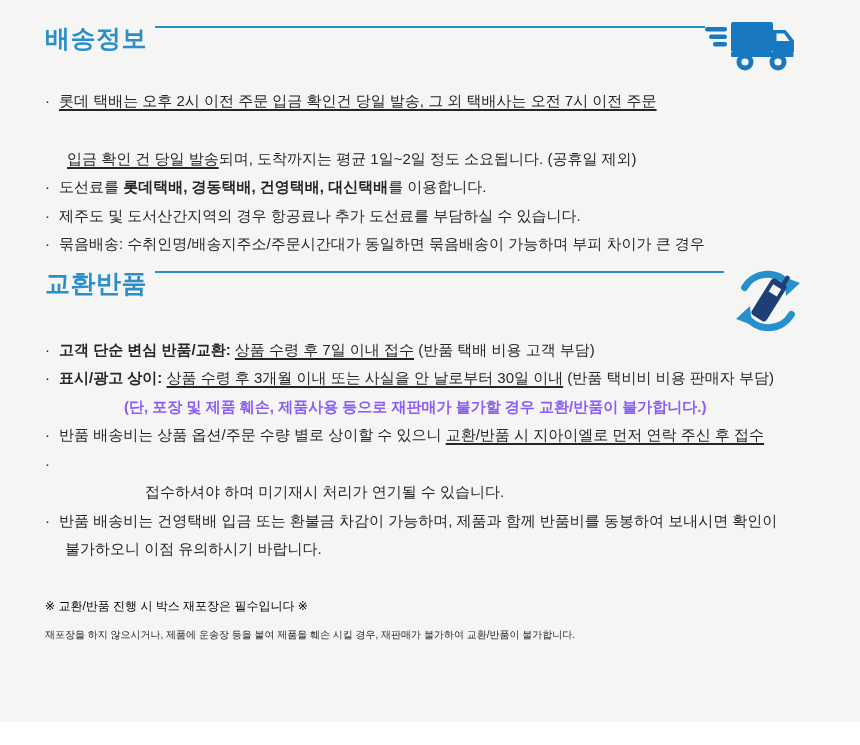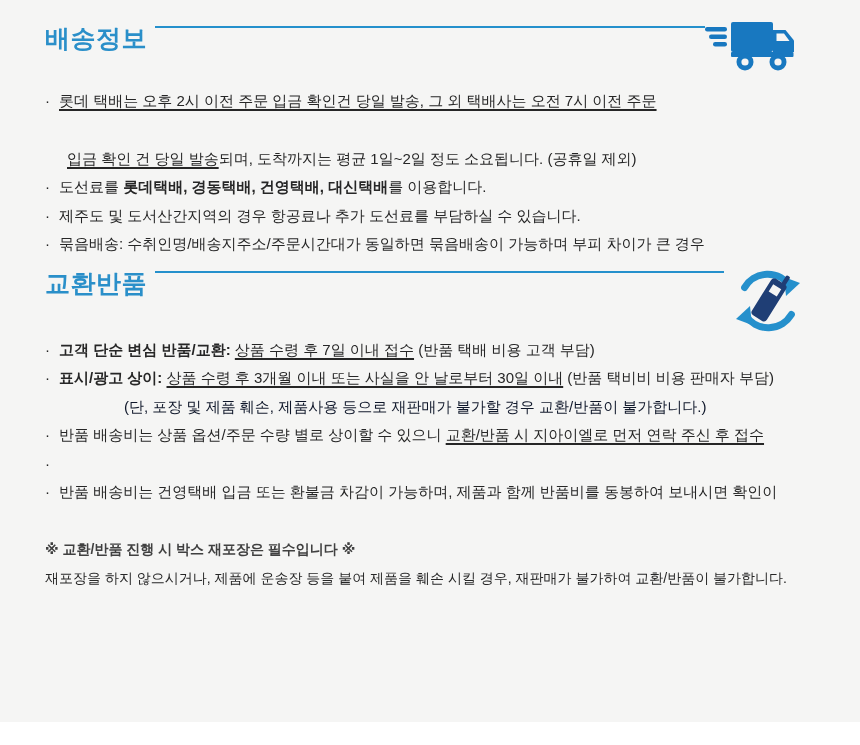--- a/index.html
+++ b/index.html
@@ -28,28 +28,28 @@
   .line .bullet{position:absolute;left:0;top:0;color:#262626;}
   .line.cont{padding-left:14px;}
   .ind-8{margin-left:8px;margin-top:29px;}
   .ind-157{margin-left:157px;}
   .ind-65{margin-left:65px;}
   .ind-6{margin-left:6px;}
   .ind-86{margin-left:86px;}
   .seg{font-weight:normal;}
   .seg.b{font-weight:bold;margin-top:20px;}
   .seg.bu{font-weight:normal;text-decoration:underline;text-underline-offset:3px;text-decoration-thickness:1.5px;}
-  .seg.blueb{font-weight:normal;color:#0f172a;}
+  .seg.blueb{font-weight:bold;color:#8b5cf6;}
 
   .hdr2{margin-top:12px;}
 
   
   .footer{margin-top:28px;}
-  .footer-notice{font-size:14px;font-weight:bold;color:#404040;height:28px;line-height:28px;white-space:nowrap;}
-  .footer-detail{font-size:14px;color:#262626;margin-top:2px;height:26px;line-height:26px;white-space:nowrap;}
+  .footer-notice{font-size:12px;font-weight:normal;color:#000000;height:28px;line-height:28px;white-space:nowrap;}
+  .footer-detail{font-size:10px;color:#262626;margin-top:2px;height:26px;line-height:26px;white-space:nowrap;}
 </style>
 </head>
 <body>
 
 <div class="canvas">
   <div class="main">
 
     <div class="section-header">
       <span class="section-title">배송정보</span>
       <div class="header-rule"></div>
@@ -128,23 +128,29 @@
       <div class="line cont ind-65">
         <span class="seg blueb">(단, 포장 및 제품 훼손, 제품사용 등으로 재판매가 불가할 경우 교환/반품이 불가합니다.)</span>
       </div>
       <div class="line">
         <span class="bullet">·</span>
         <span class="seg">반품 배송비는 상품 옵션/주문 수량 별로 상이할 수 있으니 </span><span class="seg bu">교환/반품 시 지아이엘로 먼저 연락 주신 후 접수</span>
       </div>
       <div class="line">
         <span class="bullet">·</span>
       </div>
+      <div class="line cont ind-86">
+        <span class="seg">접수하셔야 하며 미기재시 처리가 연기될 수 있습니다.</span>
+      </div>
       <div class="line">
         <span class="bullet">·</span>
         <span class="seg">반품 배송비는 건영택배 입금 또는 환불금 차감이 가능하며, 제품과 함께 반품비를 동봉하여 보내시면 확인이</span>
+      </div>
+      <div class="line cont ind-6">
+        <span class="seg">불가하오니 이점 유의하시기 바랍니다.</span>
       </div>
     </div>
 
     <div class="footer">
       <div class="footer-notice">※ 교환/반품 진행 시 박스 재포장은 필수입니다 ※</div>
       <div class="footer-detail">재포장을 하지 않으시거나, 제품에 운송장 등을 붙여 제품을 훼손 시킬 경우, 재판매가 불가하여 교환/반품이 불가합니다.</div>
     </div>
 
   </div>
   <div class="bottom-strip"></div>

